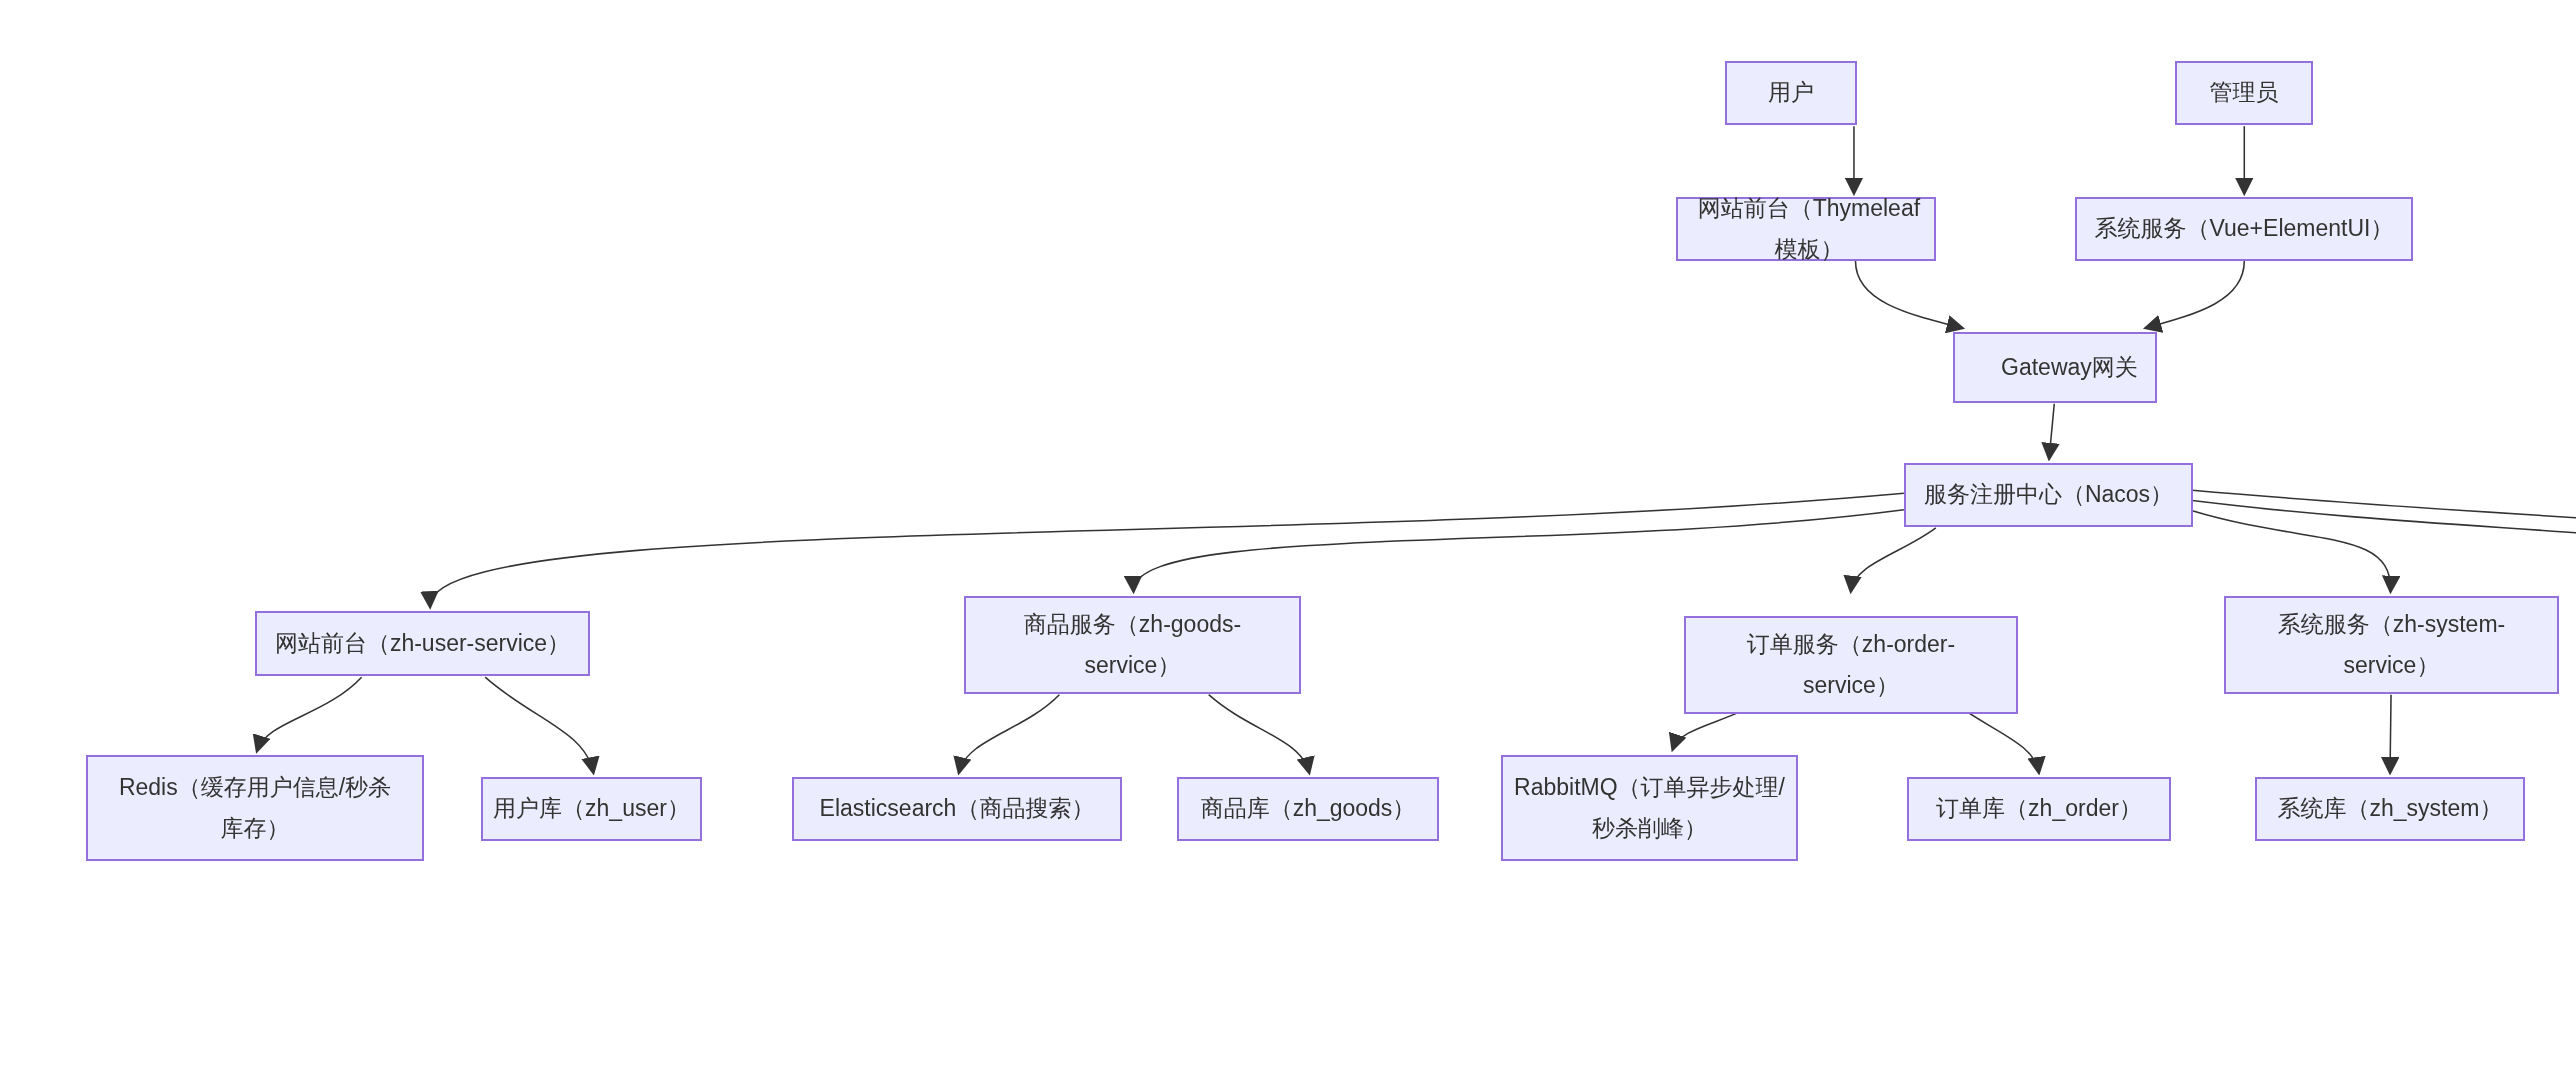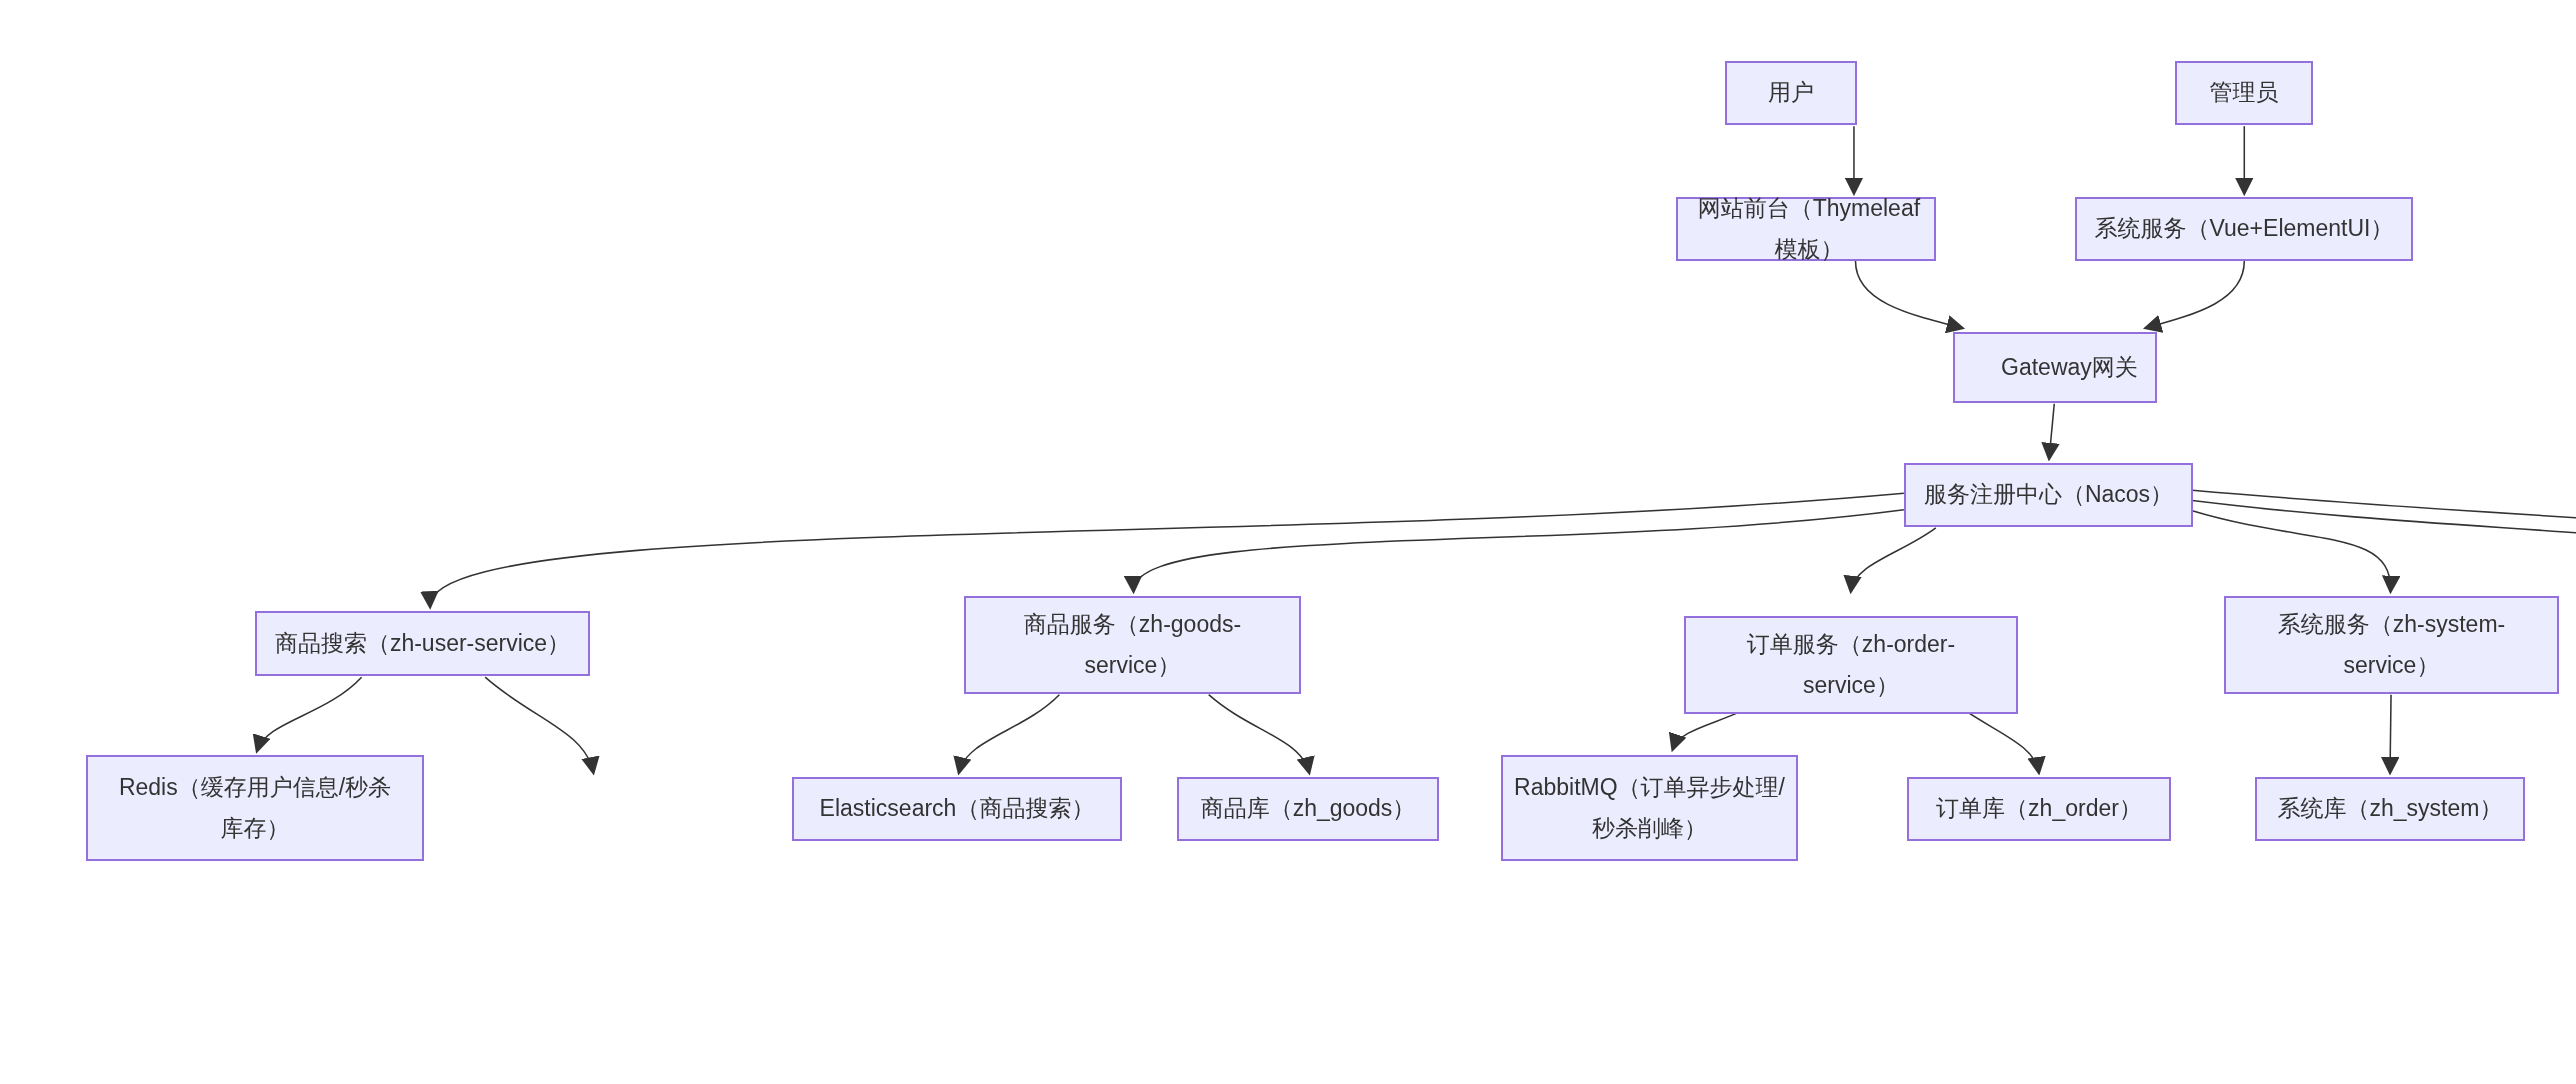--- a/index.html
+++ b/index.html
@@ -80,30 +80,31 @@
     <path class="edge" d="M 4641 1349 L 4639 1500" marker-end="url(#arrow)"></path>
     <path class="edge" d="M 5417 1349 L 5422 1500" marker-end="url(#arrow)"></path>
   </svg>
 
   <div class="node" id="n-user">用户</div>
   <div class="node" id="n-admin">管理员</div>
   <div class="node" id="n-webfront">网站前台（Thymeleaf模板）</div>
   <div class="node" id="n-adminback">系统服务（Vue+ElementUI）</div>
   <div class="node" id="n-gateway">Gateway网关</div>
   <div class="node" id="n-nacos">服务注册中心（Nacos）</div>
-  <div class="node" id="n-user-service">商品搜索（zh-user-service）</div>
+  <div class="node" id="n-user-service">网站前台（zh-user-service）</div>
   <div class="node" id="n-goods-service">商品服务（zh-goods-
 service）</div>
   <div class="node" id="n-order-service">订单服务（zh-order-
 service）</div>
   <div class="node" id="n-system-service">系统服务（zh-system-
 service）</div>
 
   <div class="node" id="n-redis">Redis（缓存用户信息/秒杀
 库存）</div>
+  <div class="node" id="n-user-db">用户库（zh_user）</div>
   <div class="node" id="n-es">Elasticsearch（商品搜索）</div>
   <div class="node" id="n-goods-db">商品库（zh_goods）</div>
   <div class="node" id="n-rabbitmq">RabbitMQ（订单异步处理/
 秒杀削峰）</div>
   <div class="node" id="n-order-db">订单库（zh_order）</div>
   <div class="node" id="n-system-db">系统库（zh_system）</div>
 
 </div>
 
 

